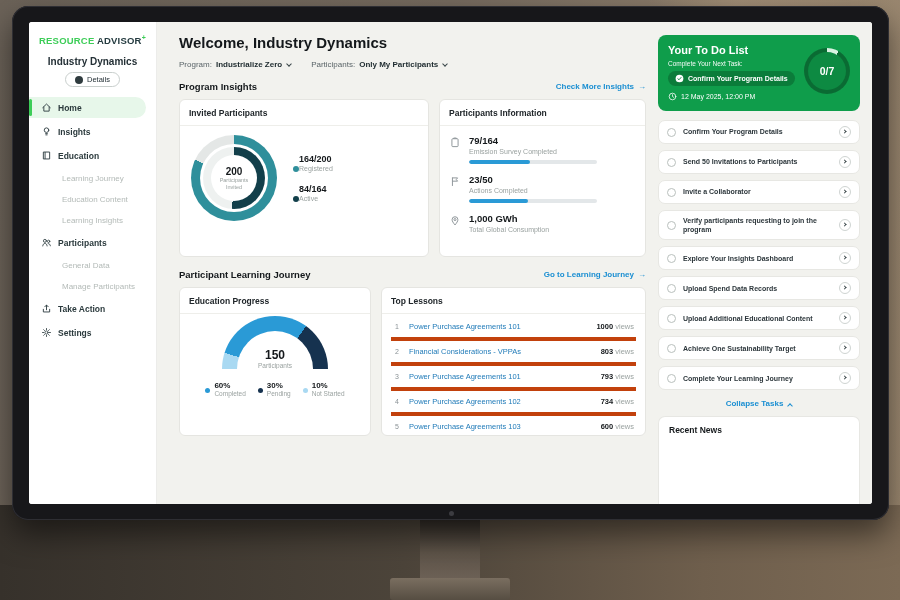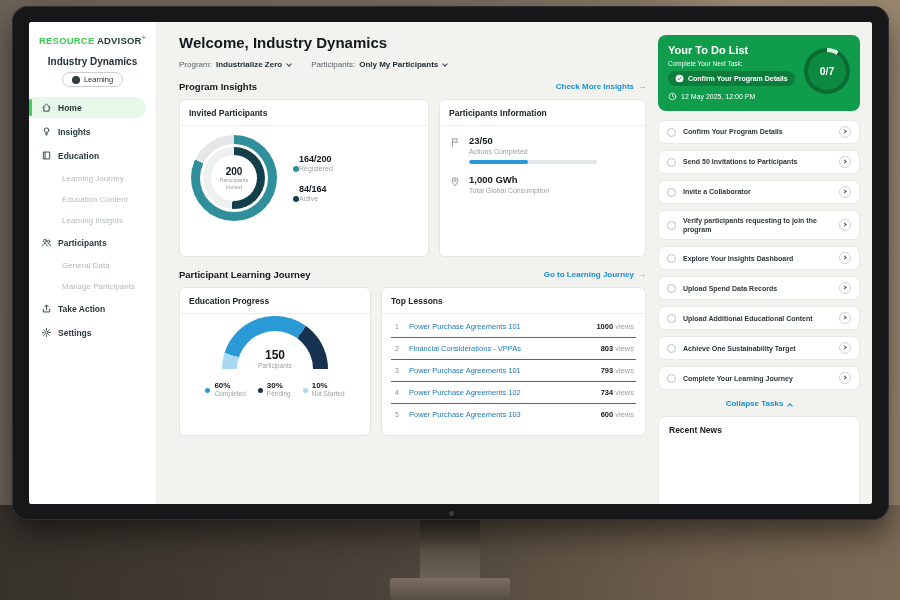--- a/index.html
+++ b/index.html
@@ -77,21 +77,21 @@
 .gauge-arc::after{content:"";position:absolute;inset:15px;border-radius:50%;background:#fff}
 .gauge-center{position:absolute;left:0;right:0;bottom:0;text-align:center}
 .gauge-val{font-size:12px;font-weight:bold;color:#14181b;line-height:1}
 .gauge-lab{font-size:6.5px;color:#9aa2a0;margin-top:1px}
 .gauge-legend{display:flex;gap:12px;margin-top:12px}
 .gl-item{display:flex;gap:4px;align-items:center}
 .gl-dot{width:5px;height:5px;border-radius:50%;margin-top:2px;flex:none}
 .gl-val{font-size:8px;font-weight:bold;color:#14181b}
 .gl-lab{font-size:6.5px;color:#9aa2a0}
 
-.lesson{display:flex;align-items:center;gap:8px;padding:6px 2px;border-bottom:1px solid #c2410c}
+.lesson{display:flex;align-items:center;gap:8px;padding:6px 2px;border-bottom:4px solid #c2410c}
 .lesson:last-child{border-bottom:none}
 .l-rank{font-size:7px;color:#8a9296;width:8px;text-align:center;flex:none}
 .l-title{font-size:7.5px;color:#1f7ab8;flex:1;min-width:0;white-space:nowrap;overflow:hidden;text-overflow:ellipsis;cursor:pointer}
 .l-views{font-size:7.5px;color:#14181b;font-weight:bold;white-space:nowrap}
 .l-views span{color:#9aa2a0;font-weight:normal}
 
 .right{width:216px;flex:none;padding:13px 12px 0 2px;display:flex;flex-direction:column;overflow:hidden}
 .todo{background:#0f9d4b;border-radius:8px;padding:9px 10px 10px;color:#fff;position:relative;flex:none}
 .todo-title{font-size:11px;font-weight:bold}
 .todo-sub{font-size:6.5px;margin-top:4px;opacity:.95}
@@ -125,21 +125,21 @@
     <div class="screen">
 
       <div class="sidebar">
         <div class="logo">
           <span class="g">RESOURCE</span>
           <span class="d">ADVISOR</span><span class="p">+</span>
         </div>
         <div class="org">Industry Dynamics</div>
         <div class="sponsor">
           <span class="sponsor-dot"></span>
-          <span>Learning</span>
+          <span>Details</span>
         </div>
         <div class="nav">
           <div class="nav-item active">
             <span class="nav-ic">
                 <svg viewBox="0 0 14 14" fill="none" stroke="currentColor" stroke-width="1.2" stroke-linecap="round" stroke-linejoin="round">
                   <path d="M2.2 7.2 7 2.6l4.8 4.6M3.6 6.4v5.2h6.8V6.4"></path>
                 </svg>
               </span>
             <span>Home</span>
           </div>
@@ -260,20 +260,35 @@
                       <div class="leg-lab">Active</div>
                     </div>
                   </div>
                 </div>
               </div>
             </div>
 
             <div class="card">
               <div class="card-h">Participants Information</div>
               <div class="card-b">
+                <div class="stat">
+                  <span class="stat-ic">
+                      <svg viewBox="0 0 14 14" fill="none" stroke="currentColor" stroke-width="1.1" stroke-linejoin="round">
+                        <rect x="3.4" y="2.6" width="7.2" height="9.2" rx="1"></rect>
+                        <path d="M5.4 2.6V1.8h3.2v.8"></path>
+                      </svg>
+                    </span>
+                  <div>
+                    <div class="stat-val">79/164</div>
+                    <div class="stat-lab">Emission Survey Completed</div>
+                    <div class="bar">
+                        <div class="bar-fill" style="--w: 48;"></div>
+                      </div>
+                  </div>
+                </div>
                 <div class="stat">
                   <span class="stat-ic">
                       <svg viewBox="0 0 14 14" fill="none" stroke="currentColor" stroke-width="1.1" stroke-linejoin="round">
                         <path d="M4 12.2V2.2"></path>
                         <path d="M4 2.8h6L8.5 4.7 10 6.6H4"></path>
                       </svg>
                     </span>
                   <div>
                     <div class="stat-val">23/50</div>
                     <div class="stat-lab">Actions Completed</div>

